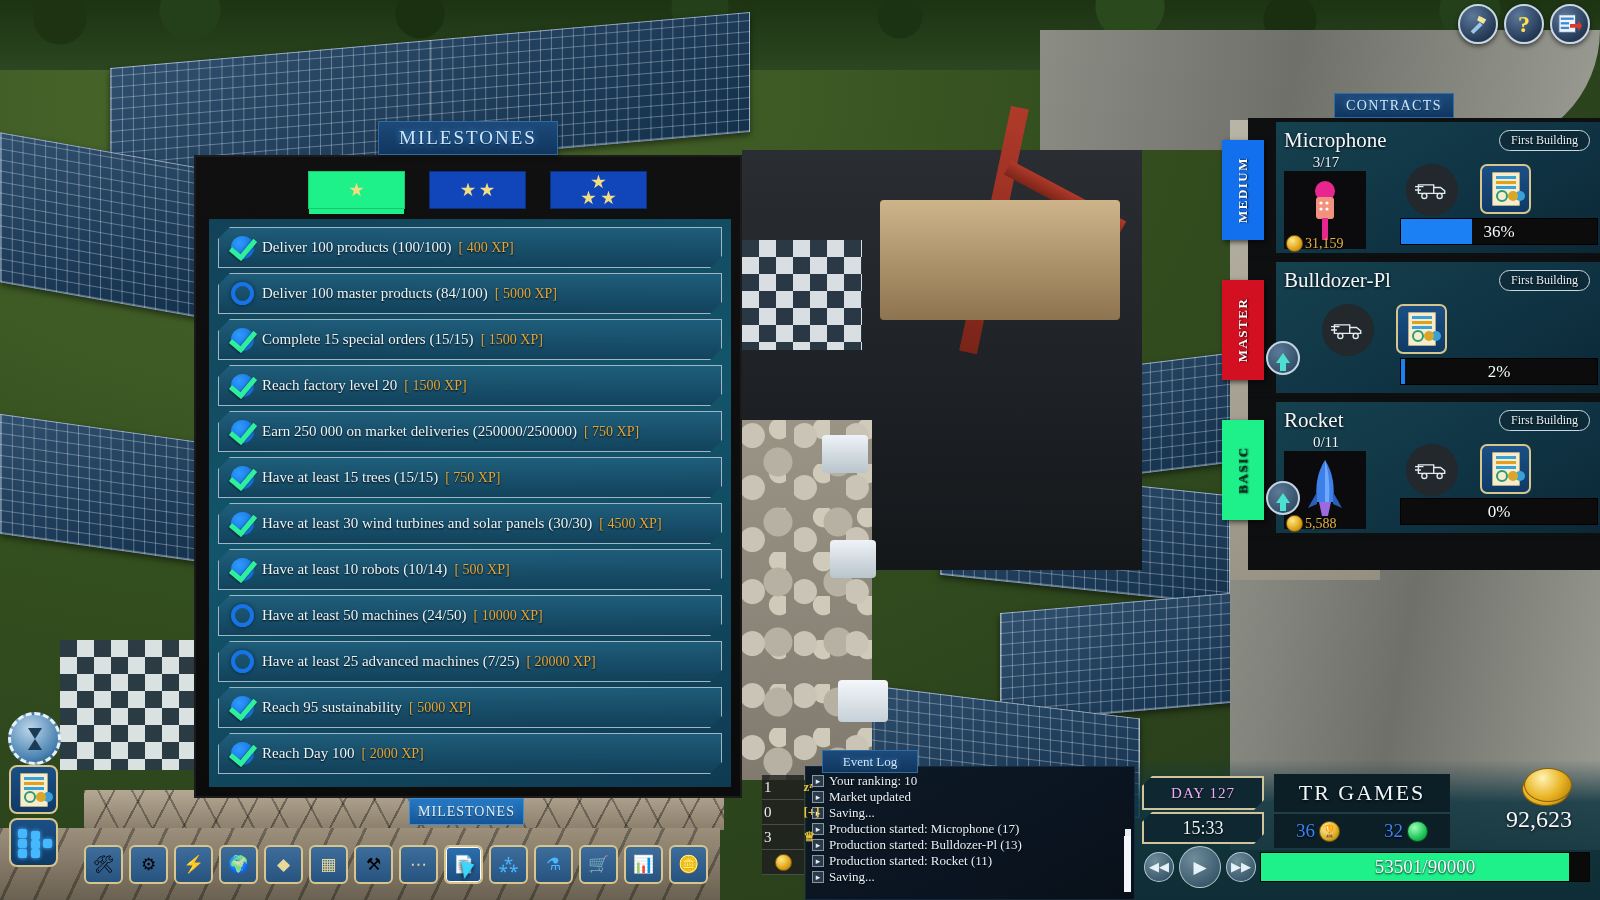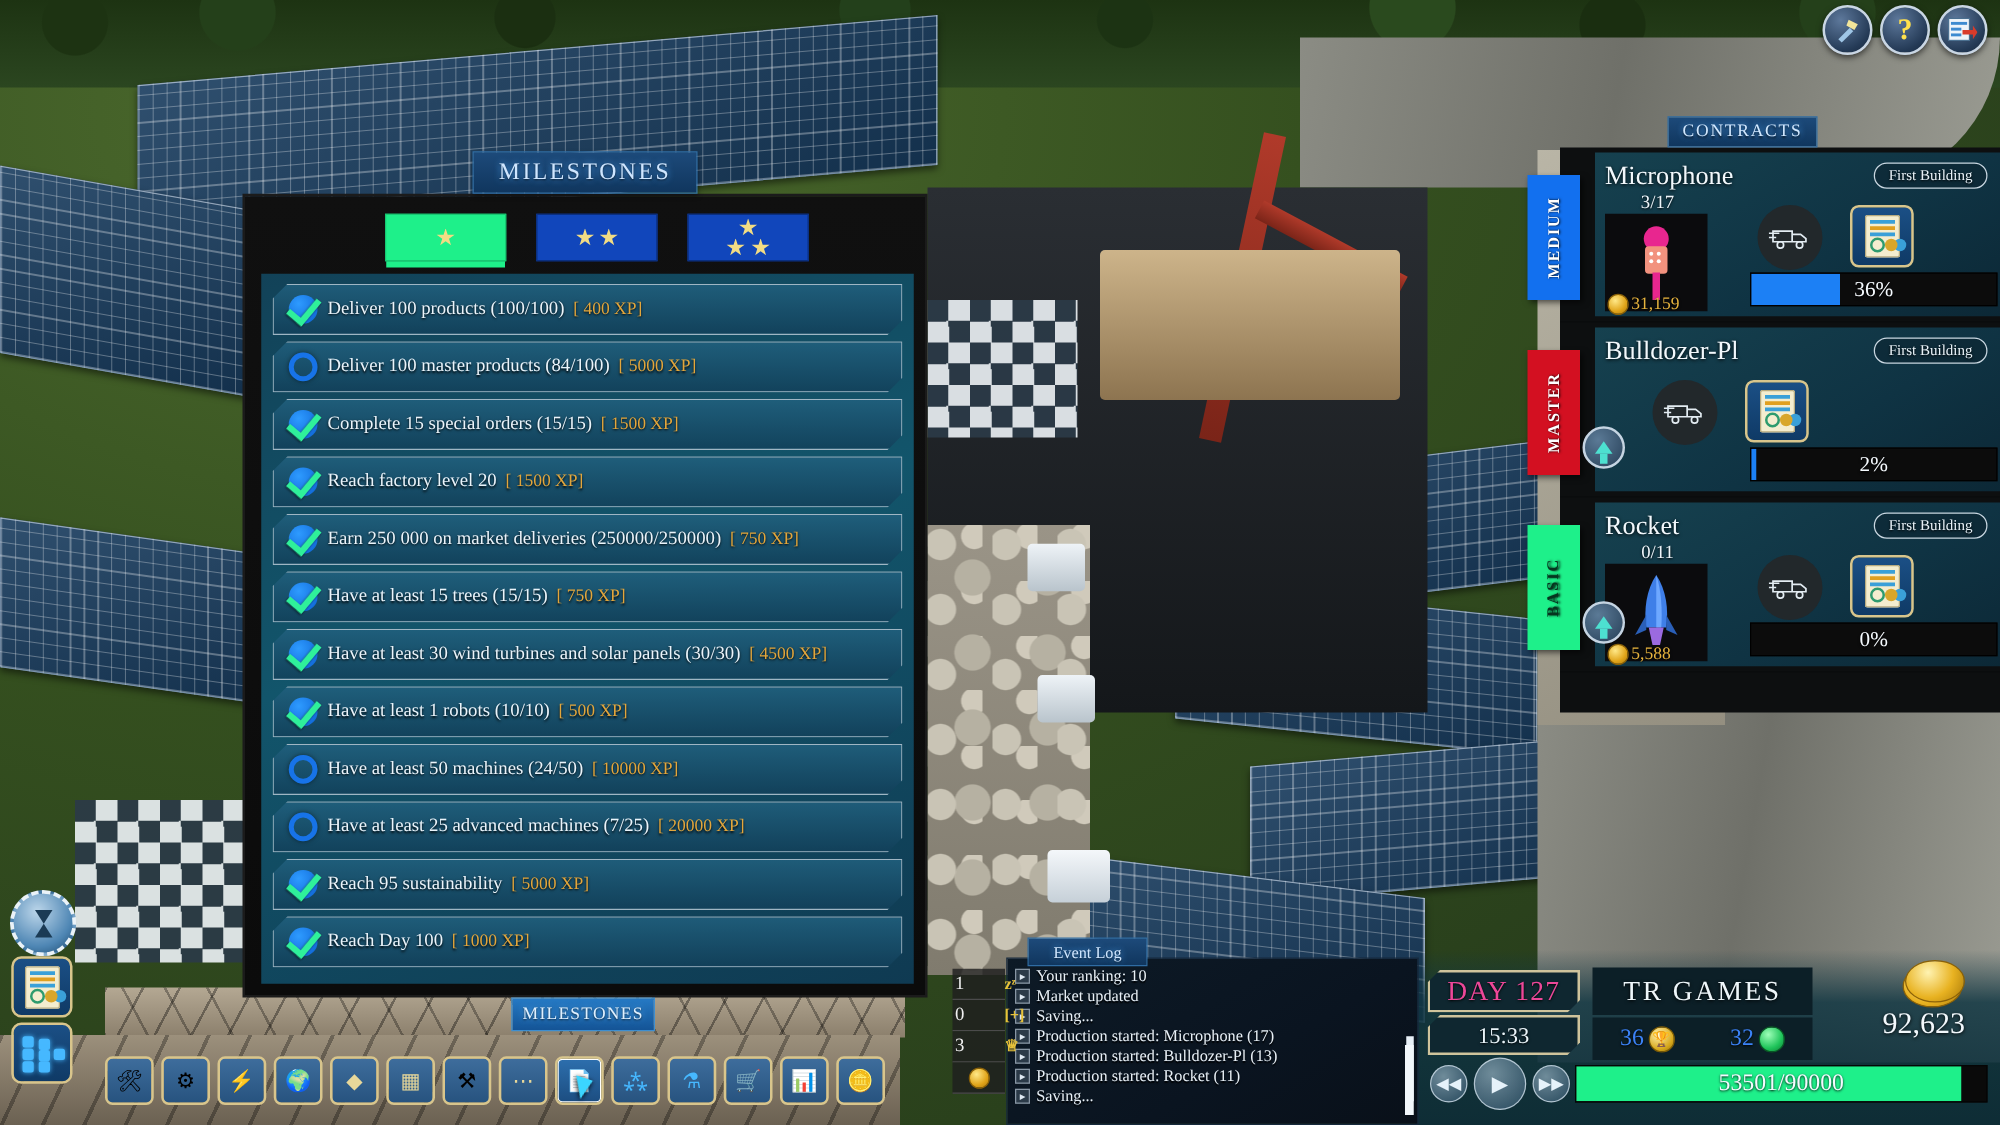--- a/index.html
+++ b/index.html
@@ -362,21 +362,21 @@
   #hud-right {
     position:absolute; right:0; bottom:0; width:468px; height:140px; z-index:31;
     background:linear-gradient(180deg, rgba(18,52,64,.0) 0%, rgba(16,54,66,.85) 30%, rgba(13,44,55,.95) 100%);
   }
   .hud-plate {
     background:#0f2730; border:2px solid #cfc49c;
     clip-path:polygon(10px 0,100% 0,100% calc(100% - 10px),calc(100% - 10px) 100%,0 100%,0 10px);
     display:flex; align-items:center; justify-content:center;
   }
   #day-plate { position:absolute; left:10px; top:16px; width:122px; height:34px; }
-  #day-plate span { color:#ec4899; font-size:22px; letter-spacing:1px; text-shadow:0 1px 2px #000; }
+  #day-plate span { color:#f0abfc; font-size:15px; letter-spacing:1px; text-shadow:0 1px 2px #000; }
   #clock-plate { position:absolute; left:10px; top:52px; width:122px; height:32px;align-items:center; }
   #clock-plate span { color:#e9f3f8; font-size:18px; text-shadow:0 1px 2px #000; }
   #brand-plate {
     position:absolute; left:142px; top:14px; width:176px; height:38px;
     background:#0c1f27; display:flex; align-items:center; justify-content:center;
   }
   #brand-plate span { color:#eef6fa; font-size:22px; letter-spacing:2px; text-shadow:0 1px 3px #000; }
   #stats-plate {
     position:absolute; left:142px; top:54px; width:176px; height:34px;
     background:#0c1f27; display:flex; align-items:center; justify-content:space-around;
@@ -534,42 +534,42 @@
       <span class="ms-text">Have at least 15 trees (15/15)</span>
       <span class="ms-xp">[ 750 XP]</span>
     </div>
     <div class="ms-item">
       <div class="ms-check done"></div>
       <span class="ms-text">Have at least 30 wind turbines and solar panels (30/30)</span>
       <span class="ms-xp">[ 4500 XP]</span>
     </div>
     <div class="ms-item">
       <div class="ms-check done"></div>
-      <span class="ms-text">Have at least 1 robots (10/10)</span>
+      <span class="ms-text">Have at least 10 robots (10/14)</span>
       <span class="ms-xp">[ 500 XP]</span>
     </div>
     <div class="ms-item">
       <div class="ms-check todo"></div>
       <span class="ms-text">Have at least 50 machines (24/50)</span>
       <span class="ms-xp">[ 10000 XP]</span>
     </div>
     <div class="ms-item">
       <div class="ms-check todo"></div>
       <span class="ms-text">Have at least 25 advanced machines (7/25)</span>
       <span class="ms-xp">[ 20000 XP]</span>
     </div>
     <div class="ms-item">
       <div class="ms-check done"></div>
       <span class="ms-text">Reach 95 sustainability</span>
       <span class="ms-xp">[ 5000 XP]</span>
     </div>
     <div class="ms-item">
       <div class="ms-check done"></div>
       <span class="ms-text">Reach Day 100</span>
-      <span class="ms-xp">[ 1000 XP]</span>
+      <span class="ms-xp">[ 2000 XP]</span>
     </div>
   </div>
 </div>
 
 <div id="contracts-title">
   <span>CONTRACTS</span>
 </div>
 <div id="contracts-panel">
 
   <div class="ctr-row">

